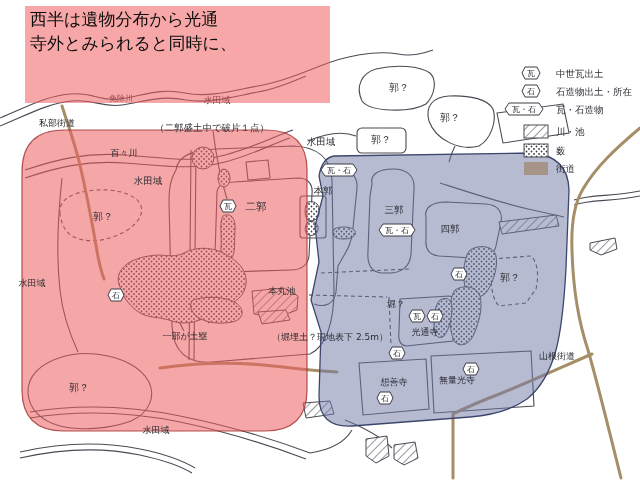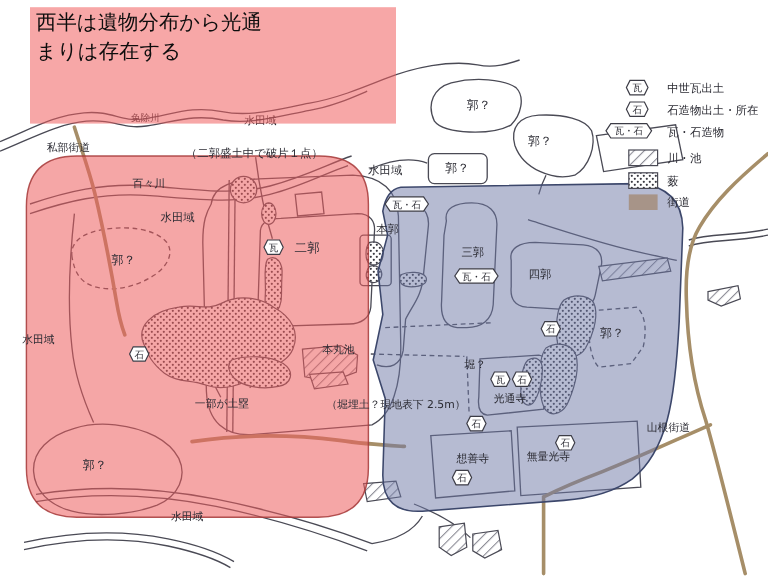--- a/index.html
+++ b/index.html
@@ -227,15 +227,15 @@
     <text x="556" y="135" font-size="9.5">川・池</text>
     <rect x="524" y="144" width="24" height="13" fill="url(#dots)" stroke="#4a4a55" stroke-width="1"></rect>
     <text x="556" y="154" font-size="9.5">薮</text>
     <rect x="524" y="162" width="24" height="13" fill="#a79488"></rect>
     <text x="556" y="172" font-size="9.5">街道</text>
   </g>
 </svg>
 
 <div class="annotation-box">
   <div>西半は遺物分布から光通</div>
-  <div>まりは存在する</div>
+  <div>寺外とみられると同時に、</div>
 </div>
 </div>
 
 </body></html>

